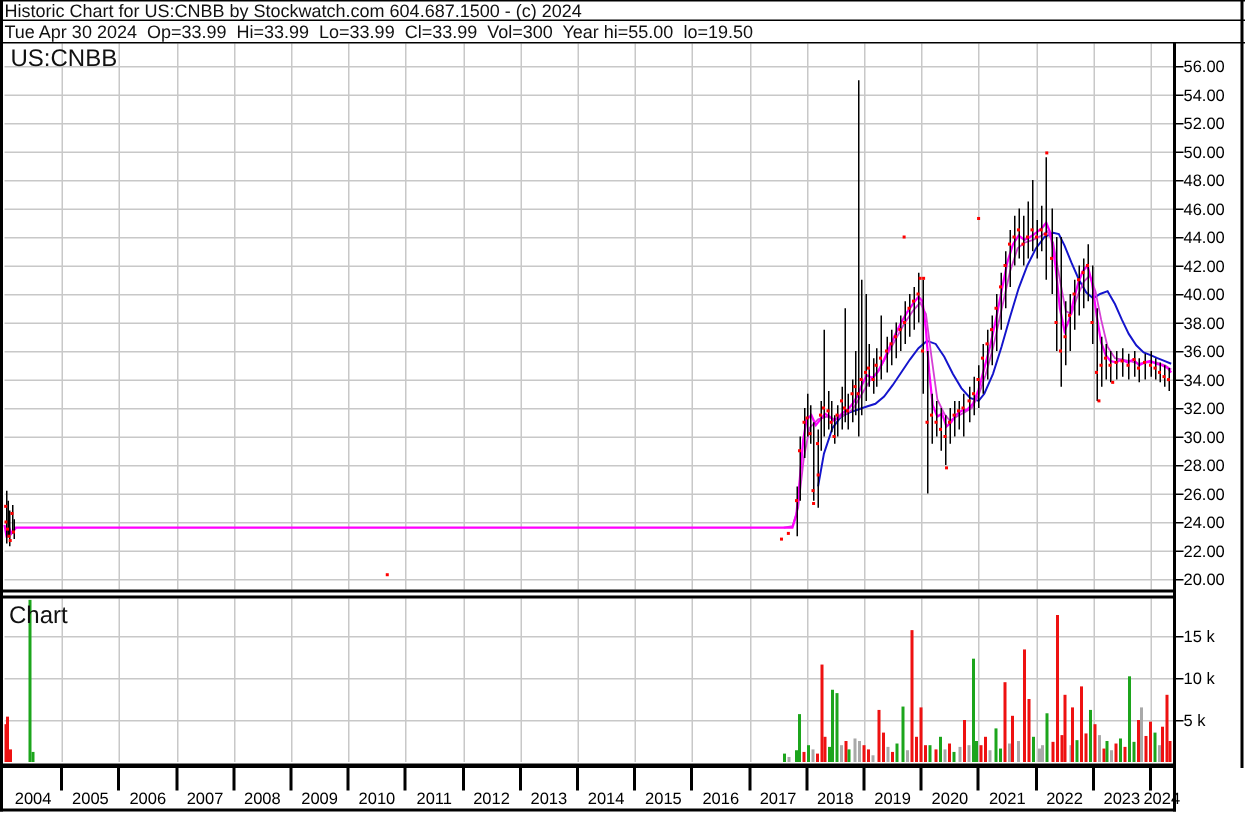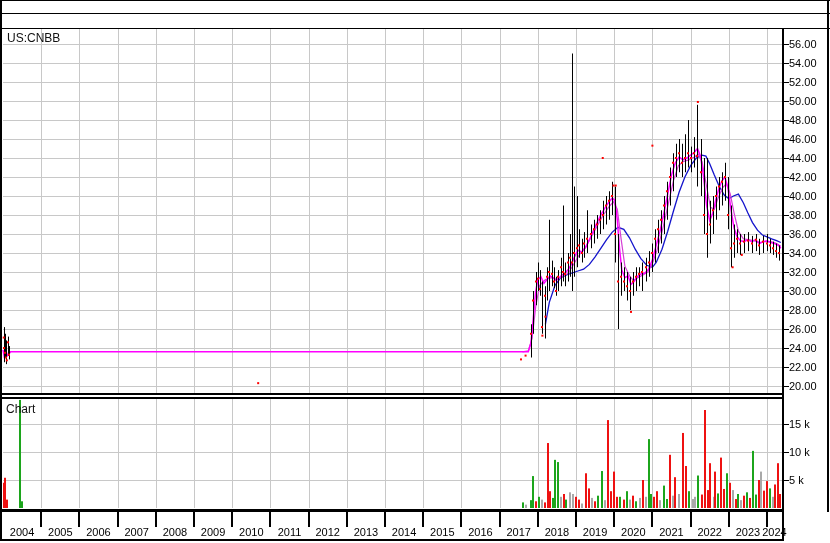--- a/index.html
+++ b/index.html
@@ -2,29 +2,31 @@
 <html><head>
 <meta charset="utf-8">
 <style>
   html,body{margin:0;padding:0;background:#fff;}
   #stage{position:relative;width:830px;height:543px;background:#fff;overflow:hidden;
          font-family:"Liberation Sans",sans-serif;}
   .hdr{position:absolute;left:3px;right:0;height:13px;font-size:12px;line-height:13px;
        color:#111;white-space:pre;overflow:hidden;}
   #hdr1{top:1px;}
   #hdr2{top:15px;}
-  .panel-label{position:absolute;font-size:12px;color:#111;}
+  .panel-label{position:absolute;font-size:16px;color:#111;}
   #sym-label{left:7px;top:31px;}
   #vol-label{left:6px;top:402px;}
   svg{position:absolute;left:0;top:0;}
 </style>
 </head>
 <body>
 
 <div id="stage">
+  <div id="hdr1" class="hdr">Historic Chart for US:CNBB by Stockwatch.com 604.687.1500 - (c) 2024</div>
+  <div id="hdr2" class="hdr">Tue Apr 30 2024  Op=33.99  Hi=33.99  Lo=33.99  Cl=33.99  Vol=300  Year hi=55.00  lo=19.50</div>
   <svg id="plot" width="830" height="543">
       <line x1="41.5" y1="29" x2="41.5" y2="393" stroke="#c8c8c8" stroke-width="1"></line>
       <line x1="41.5" y1="399" x2="41.5" y2="508" stroke="#c8c8c8" stroke-width="1"></line>
       <line x1="79.5" y1="29" x2="79.5" y2="393" stroke="#c8c8c8" stroke-width="1"></line>
       <line x1="79.5" y1="399" x2="79.5" y2="508" stroke="#c8c8c8" stroke-width="1"></line>
       <line x1="118.5" y1="29" x2="118.5" y2="393" stroke="#c8c8c8" stroke-width="1"></line>
       <line x1="118.5" y1="399" x2="118.5" y2="508" stroke="#c8c8c8" stroke-width="1"></line>
       <line x1="156.5" y1="29" x2="156.5" y2="393" stroke="#c8c8c8" stroke-width="1"></line>
       <line x1="156.5" y1="399" x2="156.5" y2="508" stroke="#c8c8c8" stroke-width="1"></line>
       <line x1="194.5" y1="29" x2="194.5" y2="393" stroke="#c8c8c8" stroke-width="1"></line>

